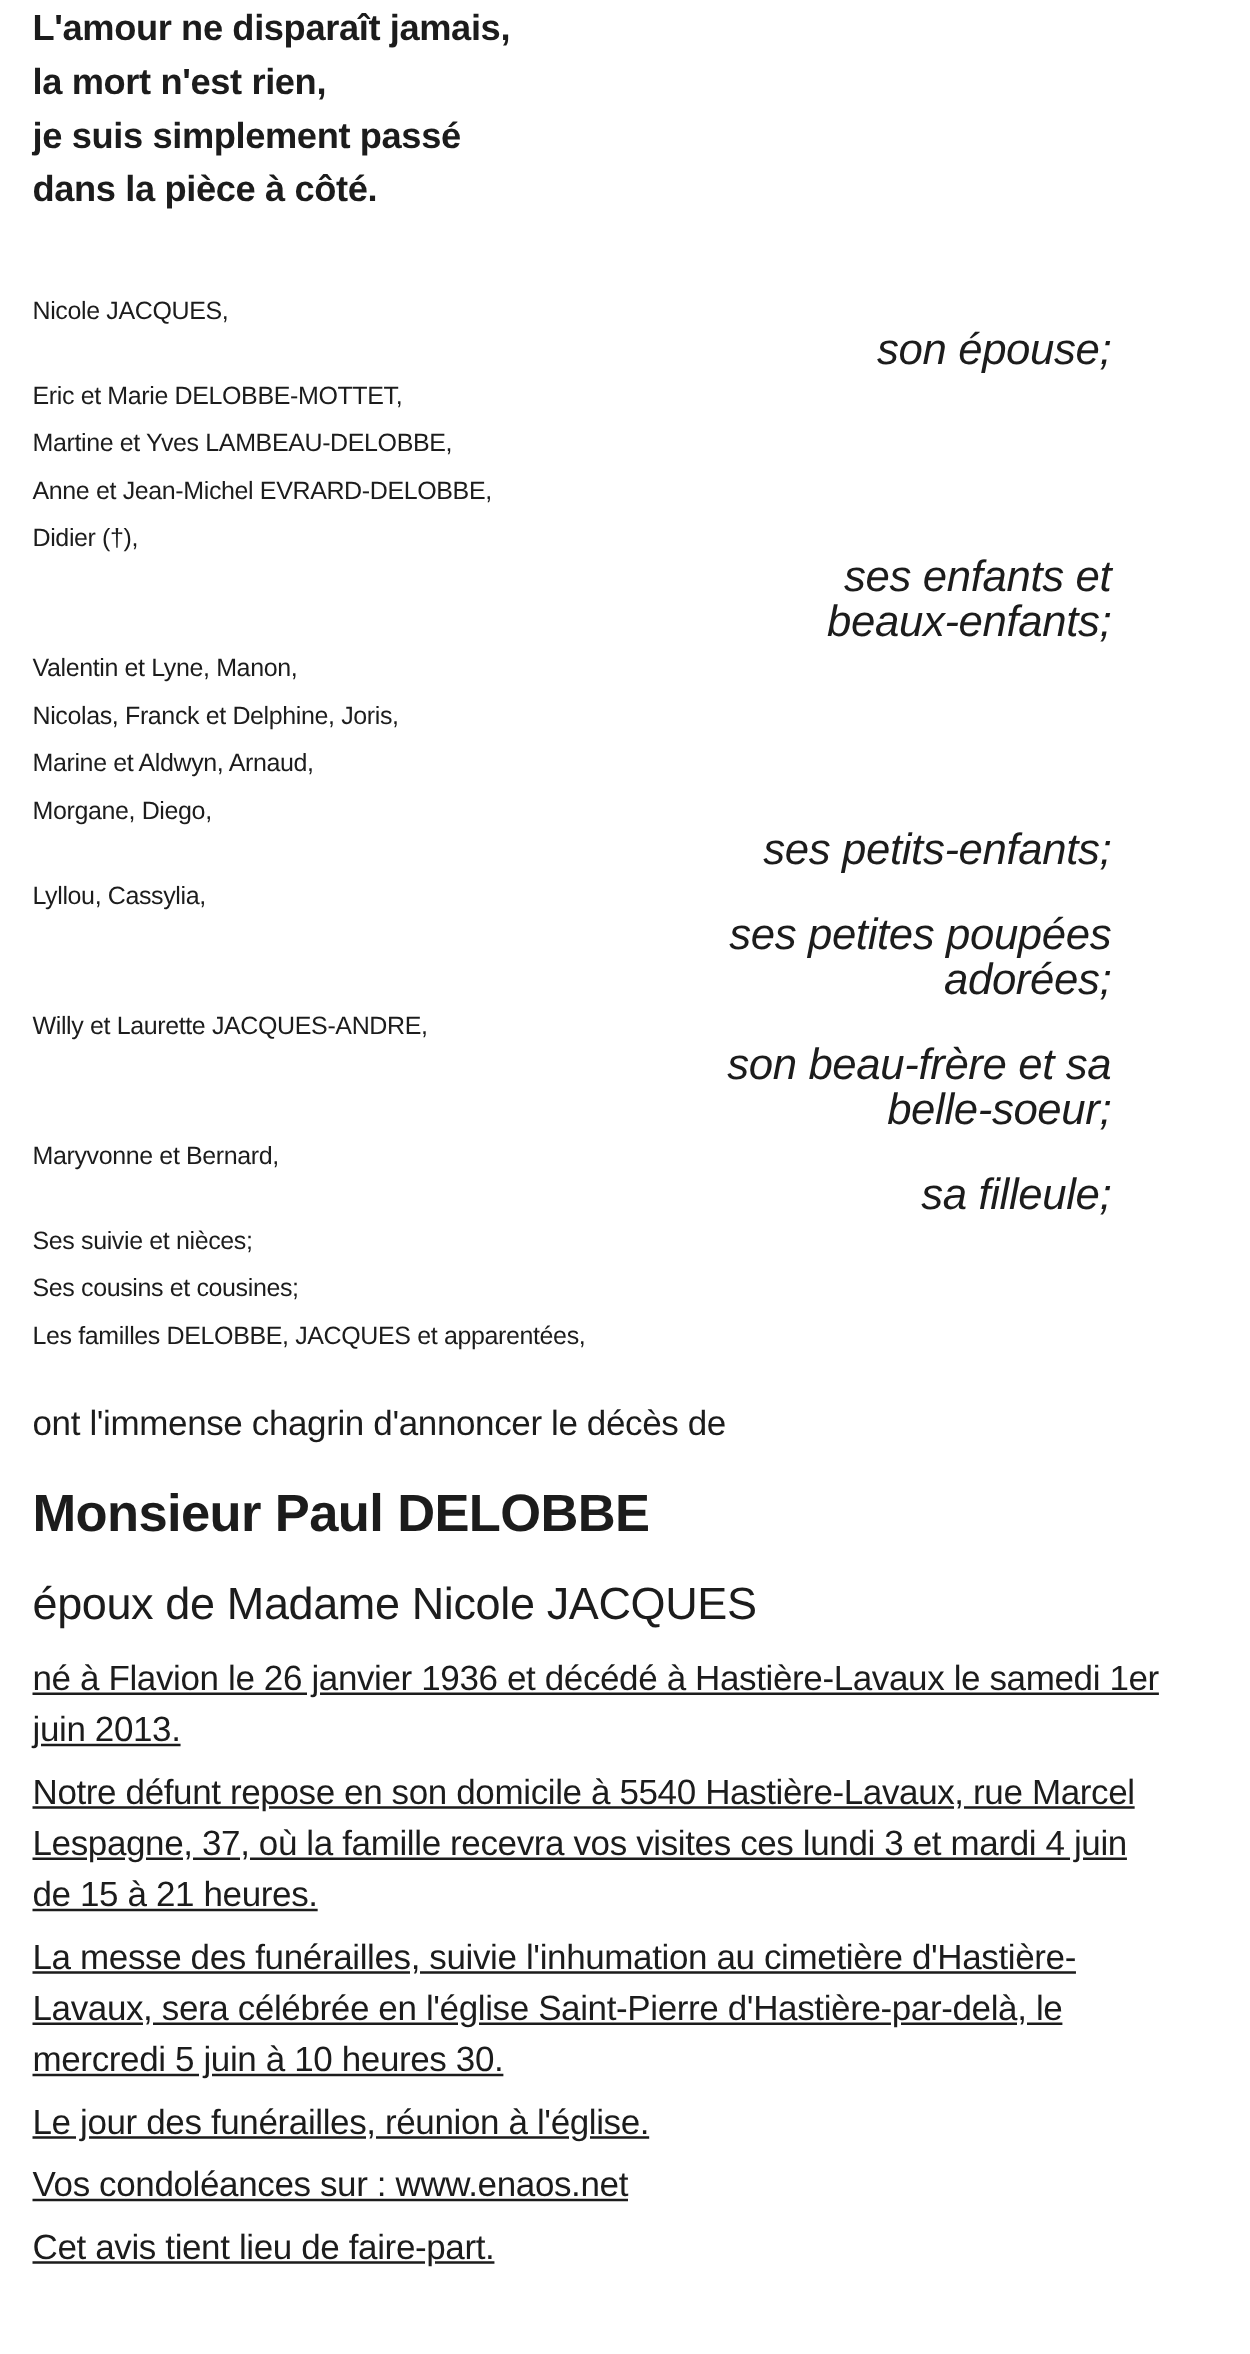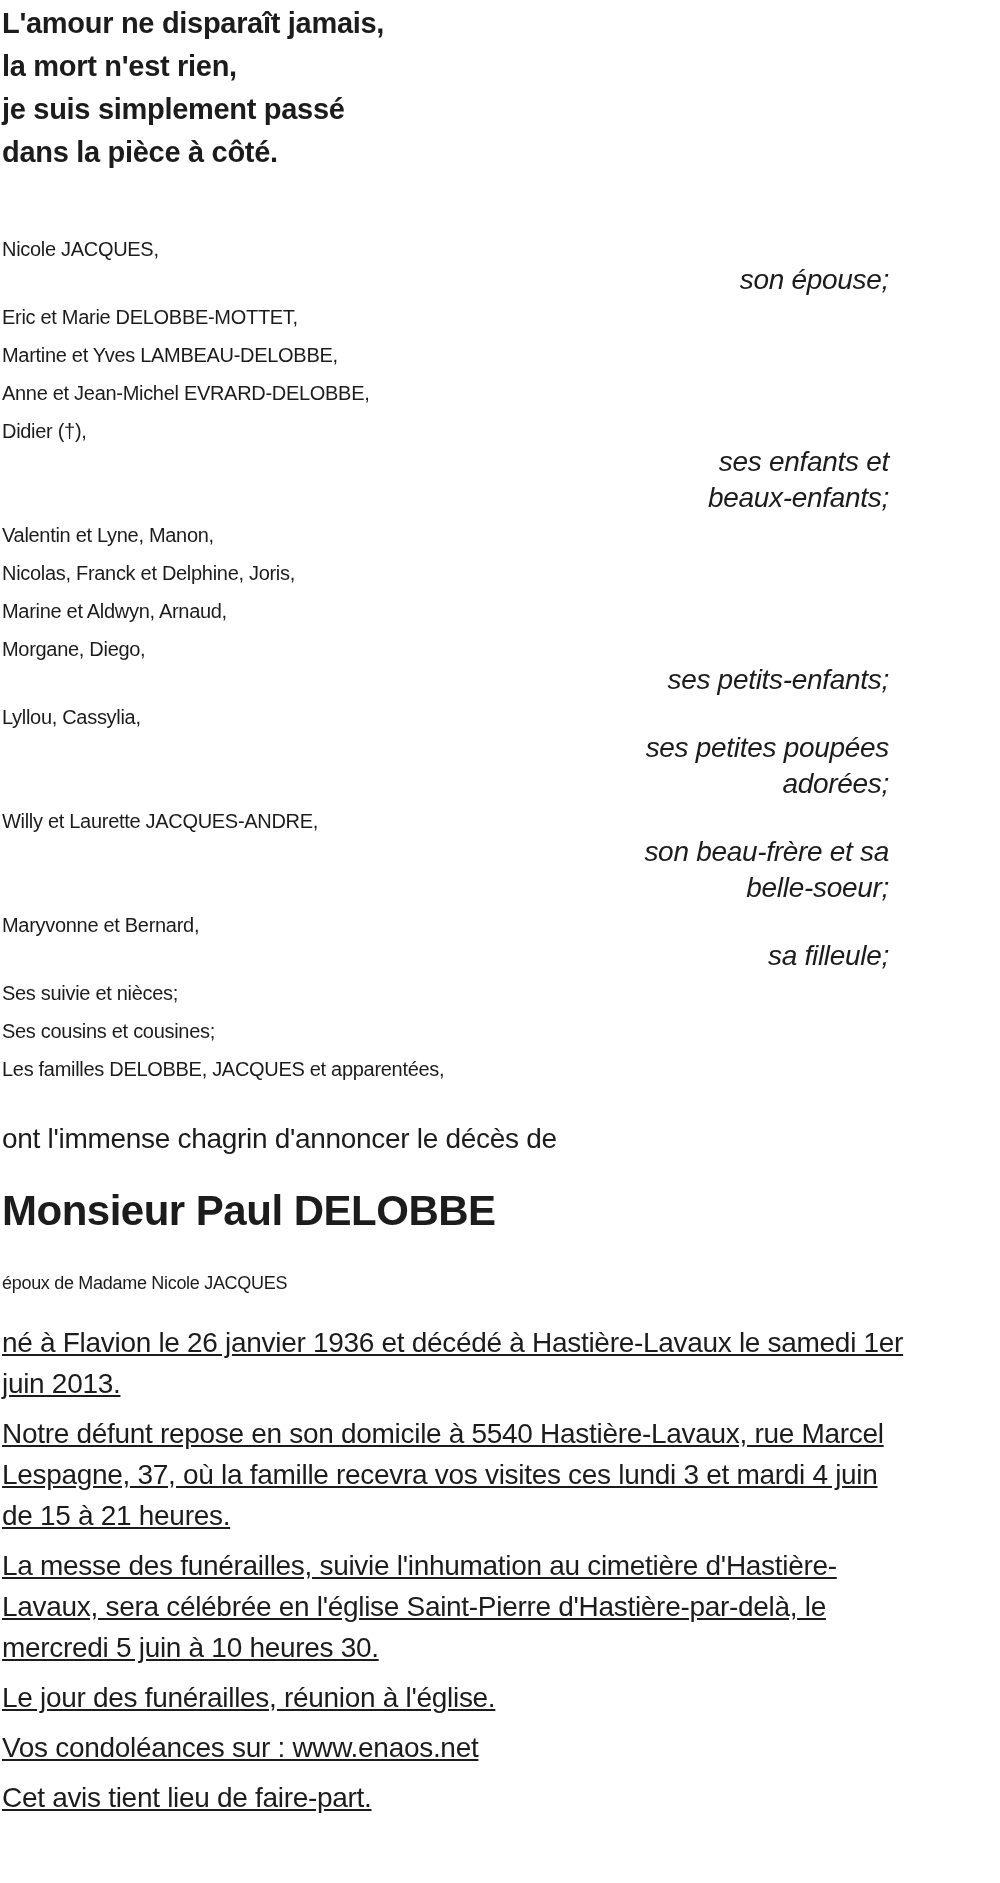--- a/index.html
+++ b/index.html
@@ -8,21 +8,21 @@
     background: #ffffff;
   }
   body {
     width: 1000px;
     height: 1883px;
     font-family: "Liberation Sans", sans-serif;
     color: #1c1c1c;
     overflow: hidden;
   }
   .page {
-    padding: 2px 14px 0 2px;
+    padding: 2px 14px 0 26px;
     box-sizing: border-box;
     width: 903px;
   }
   .line { white-space: nowrap; }
 
   
   .epigraph {
     font-weight: 700;
     font-size: 29px;
     line-height: 43px;
@@ -32,21 +32,21 @@
 
   
   .name-line {
     font-size: 20px;
     line-height: 38px;
     letter-spacing: -0.3px;
     text-align: left;
   }
   .relations { margin-top: -6px; }
   .relation-line {
-    font-size: 28px;
+    font-size: 35px;
     line-height: 36px;
     font-style: italic;
     letter-spacing: -0.3px;
     text-align: right;
   }
 
   .announcement {
     margin-top: 32px;
     font-size: 28px;
     line-height: 38px;
@@ -55,21 +55,21 @@
 
   .deceased-name {
     margin-top: 28px;
     font-size: 42px;
     line-height: 50px;
     font-weight: 700;
     letter-spacing: -0.5px;
   }
 
   .spouse {
-    font-size: 18px;
+    font-size: 36px;
     line-height: 38px;
     letter-spacing: -0.3px;
   }
 
   .details { margin-top: 20px; text-decoration: underline; }
   .para { margin: 0; }
   .para + .para { margin-top: 9px; }
   .para-line {
     font-size: 28px;
     line-height: 41px;

